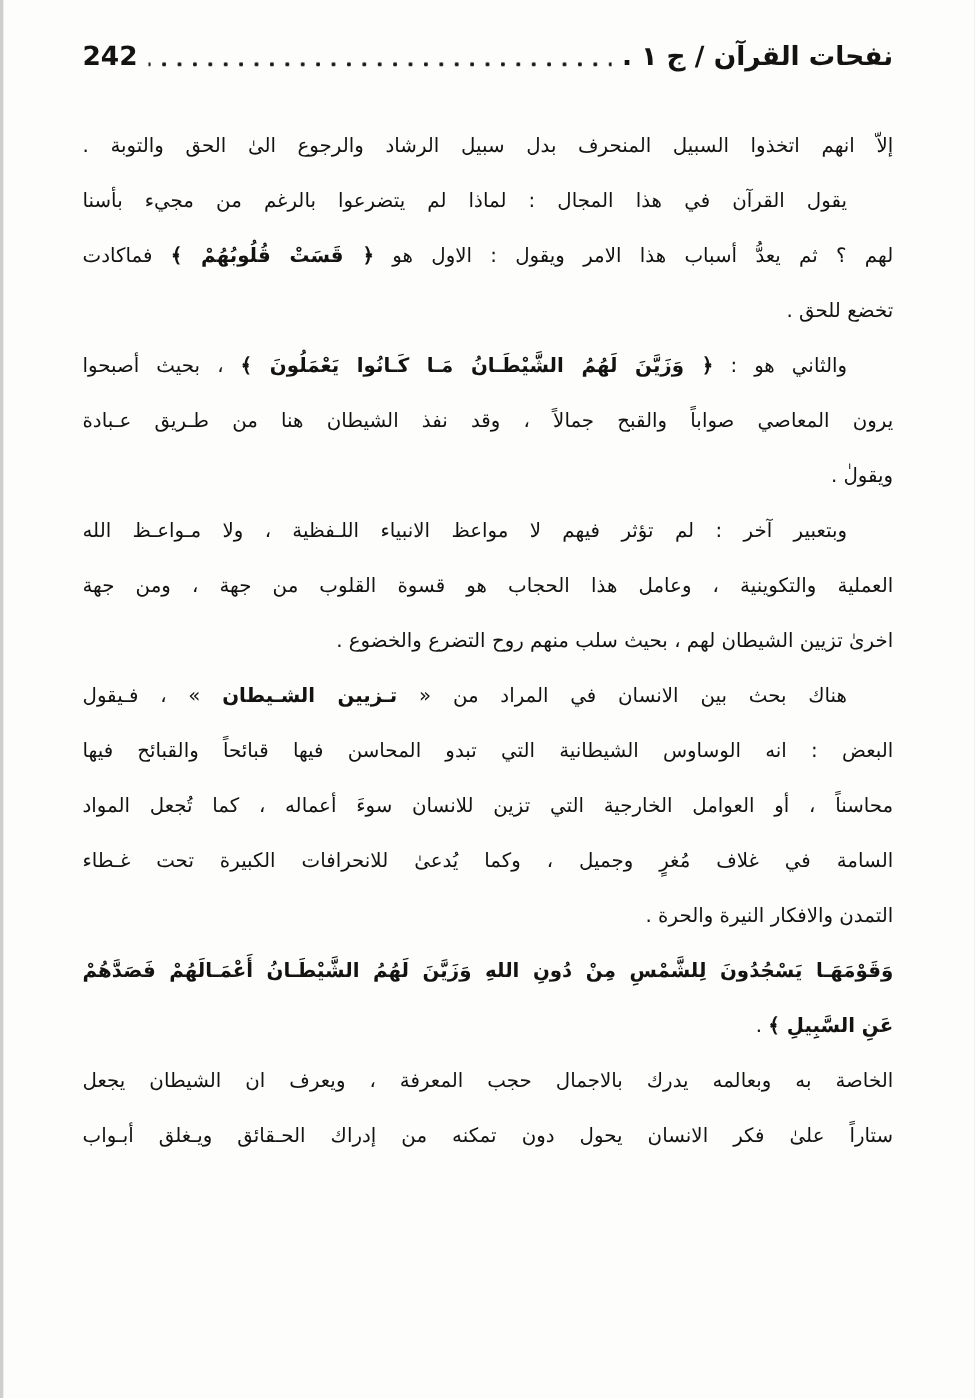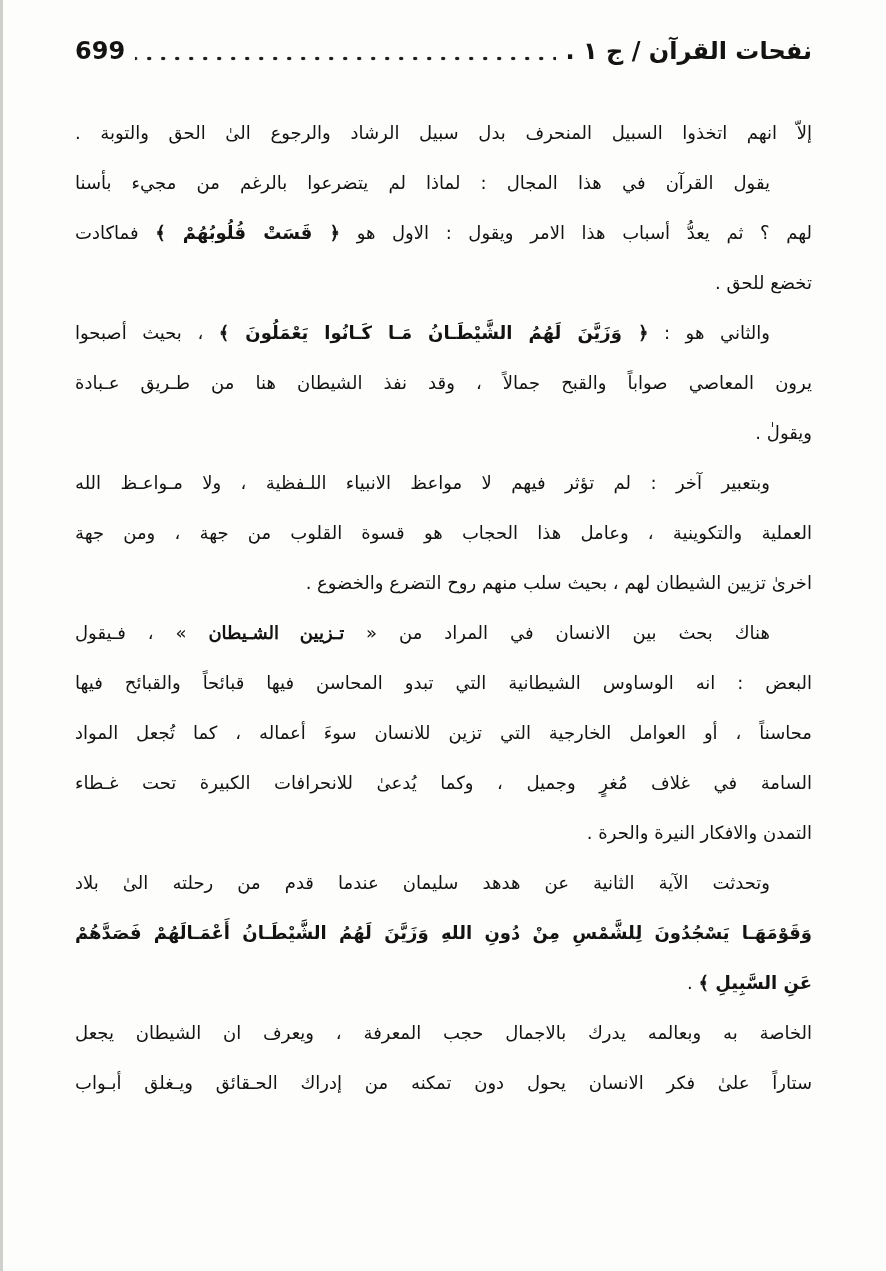--- a/index.html
+++ b/index.html
@@ -62,50 +62,49 @@
     text-justify: inter-word;
     white-space: nowrap; 
   }
   .line.justified { white-space: normal; }
   .line.last {
     text-align: center;
     text-align-last: right;
   }
   .line.indent { padding-right: 42px; }
   .run-normal { font-weight: 400; }
-  .run-bold   { font-weight: 700; font-family: Liberation Serif, serif; }
+  .run-bold   { font-weight: 700; }
   .run-quran  { font-weight: 700; letter-spacing: 0.3px; }
 </style>
 </head>
 <body>
 
 <div class="page">
 
   <header class="running-header">
-    <span class="header-page-number">699</span>
+    <span class="header-page-number">242</span>
     <span class="dot-leader"></span>
     <span class="header-title">نفحات القرآن / ج ١ .</span>
   </header>
 
   <main class="body-text" id="body-text">
       <div class="line justified"><span class="run-normal">إلاّ انهم اتخذوا السبيل المنحرف بدل سبيل الرشاد والرجوع الىٰ الحق والتوبة .</span></div>
       <div class="line indent justified"><span class="run-normal">يقول القرآن في هذا المجال : لماذا لم يتضرعوا بالرغم من مجيء بأسنا</span></div>
       <div class="line justified"><span class="run-normal">لهم ؟ ثم يعدُّ أسباب هذا الامر ويقول : الاول هو </span><span class="run-quran">﴿ قَسَتْ قُلُوبُهُمْ ﴾</span><span class="run-normal"> فماكادت</span></div>
       <div class="line last"><span class="run-normal">تخضع للحق .</span></div>
       <div class="line indent justified"><span class="run-normal">والثاني هو : </span><span class="run-quran">﴿ وَزَيَّنَ لَهُمُ الشَّيْطَـانُ مَـا كَـانُوا يَعْمَلُونَ ﴾</span><span class="run-normal"> ، بحيث أصبحوا</span></div>
       <div class="line justified"><span class="run-normal">يرون المعاصي صواباً والقبح جمالاً ، وقد نفذ الشيطان هنا من طـريق عـبادة</span></div>
       <div class="line last"><span class="run-normal">ويقولٰ .</span></div>
       <div class="line indent justified"><span class="run-normal">وبتعبير آخر : لم تؤثر فيهم لا مواعظ الانبياء اللـفظية ، ولا مـواعـظ الله</span></div>
       <div class="line justified"><span class="run-normal">العملية والتكوينية ، وعامل هذا الحجاب هو قسوة القلوب من جهة ، ومن جهة</span></div>
       <div class="line last"><span class="run-normal">اخرىٰ تزيين الشيطان لهم ، بحيث سلب منهم روح التضرع والخضوع .</span></div>
       <div class="line indent justified"><span class="run-normal">هناك بحث بين الانسان في المراد من « </span><span class="run-bold">تـزيين الشـيطان</span><span class="run-normal"> » ، فـيقول</span></div>
       <div class="line justified"><span class="run-normal">البعض : انه الوساوس الشيطانية التي تبدو المحاسن فيها قبائحاً والقبائح فيها</span></div>
       <div class="line justified"><span class="run-normal">محاسناً ، أو العوامل الخارجية التي تزين للانسان سوءَ أعماله ، كما تُجعل المواد</span></div>
       <div class="line justified"><span class="run-normal">السامة في غلاف مُغرٍ وجميل ، وكما يُدعىٰ للانحرافات الكبيرة تحت غـطاء</span></div>
       <div class="line last"><span class="run-normal">التمدن والافكار النيرة والحرة .</span></div>
-      <div class="line indent justified"><span class="run-normal">وتحدثت الآية الثانية عن هدهد سليمان عندما قدم من رحلته الىٰ بلاد</span></div>
       <div class="line justified"><span class="run-quran">وَقَوْمَهَـا يَسْجُدُونَ لِلشَّمْسِ مِنْ دُونِ اللهِ وَزَيَّنَ لَهُمُ الشَّيْطَـانُ أَعْمَـالَهُمْ فَصَدَّهُمْ</span></div>
       <div class="line last"><span class="run-quran">عَنِ السَّبِيلِ ﴾</span><span class="run-normal"> .</span></div>
       <div class="line justified"><span class="run-normal">الخاصة به وبعالمه يدرك بالاجمال حجب المعرفة ، ويعرف ان الشيطان يجعل</span></div>
       <div class="line justified"><span class="run-normal">ستاراً علىٰ فكر الانسان يحول دون تمكنه من إدراك الحـقائق ويـغلق أبـواب</span></div>
     </main>
 
 </div>
 
 </body></html>

